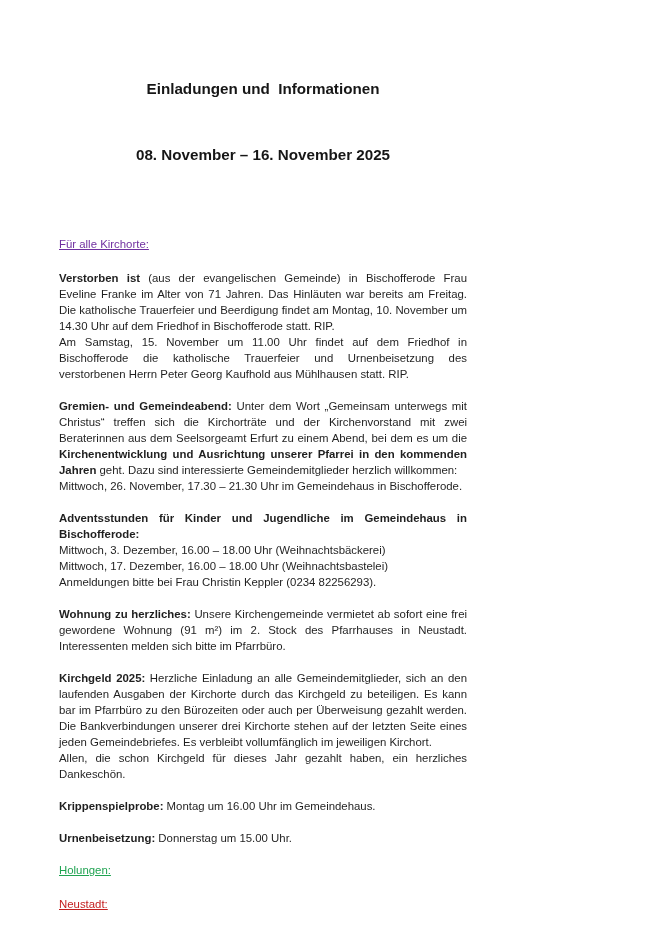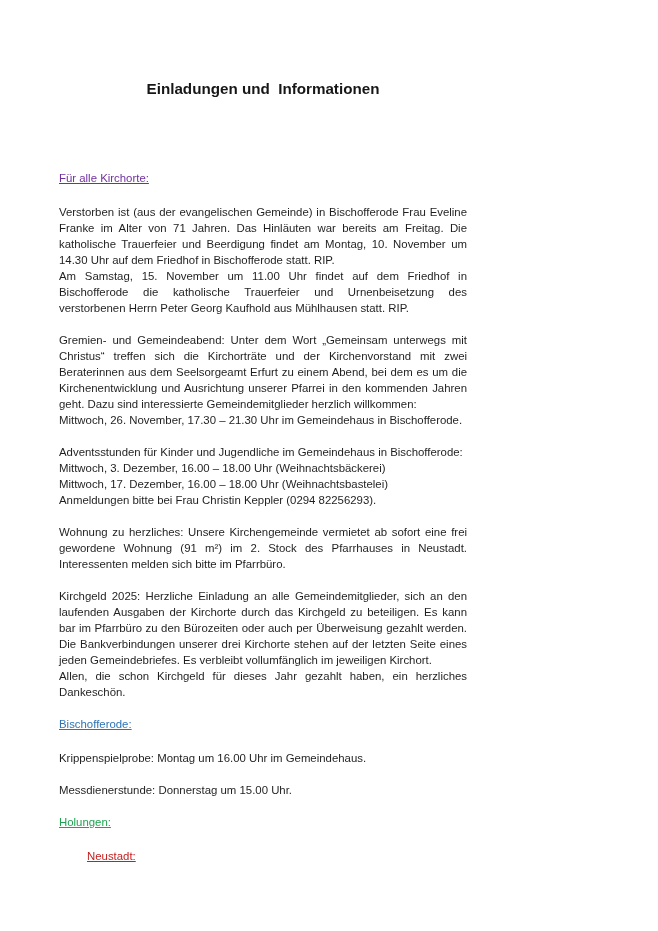--- a/index.html
+++ b/index.html
@@ -33,38 +33,38 @@
   }
   .section-heading {
     font-weight: normal;
     text-decoration: underline;
     margin: 14px 0 18px 0;
   }
   .para {
     margin: 0 0 16px 0;
     text-align: justify;
   }
-  .bold { font-weight: normal; }
+  .bold { font-weight: bold; }
 </style>
 </head>
 <body>
 
 <div class="page">
 
   <div class="title">
     <div>Einladungen und  Informationen</div>
+    <div>08. November – 16. November 2025</div>
   </div>
 
   <div>
       <div class="section-heading" style="color: rgb(112, 48, 160);">Für alle Kirchorte:</div>
       <p class="para"><span class="bold">Verstorben ist </span><span>(aus der evangelischen Gemeinde) in Bischofferode Frau Eveline Franke im Alter von 71 Jahren. Das Hinläuten war bereits am Freitag. Die katholische Trauerfeier und Beerdigung findet am Montag, 10. November um 14.30 Uhr auf dem Friedhof in Bischofferode statt. RIP.</span><br><span>Am Samstag, 15. November um 11.00 Uhr findet auf dem Friedhof in Bischofferode die katholische Trauerfeier und Urnenbeisetzung des verstorbenen Herrn Peter Georg Kaufhold aus Mühlhausen statt. RIP.</span></p>
       <p class="para"><span class="bold">Gremien- und Gemeindeabend:</span><span> Unter dem Wort „Gemeinsam unterwegs mit Christus“ treffen sich die Kirchorträte und der Kirchenvorstand mit zwei Beraterinnen aus dem Seelsorgeamt Erfurt zu einem Abend, bei dem es um die </span><span class="bold">Kirchenentwicklung und Ausrichtung unserer Pfarrei in den kommenden Jahren</span><span> geht. Dazu sind interessierte Gemeindemitglieder herzlich willkommen:</span><br><span>Mittwoch, 26. November, 17.30 – 21.30 Uhr im Gemeindehaus in Bischofferode.</span></p>
-      <p class="para"><span class="bold">Adventsstunden für Kinder und Jugendliche im Gemeindehaus in Bischofferode:</span><span></span><br><span>Mittwoch, 3. Dezember, 16.00 – 18.00 Uhr (Weihnachtsbäckerei)</span><br><span>Mittwoch, 17. Dezember, 16.00 – 18.00 Uhr (Weihnachtsbastelei)</span><br><span>Anmeldungen bitte bei Frau Christin Keppler (0294 82256293).</span></p>
+      <p class="para"><span class="bold">Adventsstunden für Kinder und Jugendliche im Gemeindehaus in Bischofferode:</span><span></span><br><span>Mittwoch, 3. Dezember, 16.00 – 18.00 Uhr (Weihnachtsbäckerei)</span><br><span>Mittwoch, 17. Dezember, 16.00 – 18.00 Uhr (Weihnachtsbastelei)</span><br><span>Anmeldungen bitte bei Frau Christin Keppler (0234 82256293).</span></p>
       <p class="para"><span class="bold">Wohnung zu herzliches:</span><span> Unsere Kirchengemeinde vermietet ab sofort eine frei gewordene Wohnung (91 m²) im 2. Stock des Pfarrhauses in Neustadt. Interessenten melden sich bitte im Pfarrbüro.</span></p>
       <p class="para"><span class="bold">Kirchgeld 2025:</span><span> Herzliche Einladung an alle Gemeindemitglieder, sich an den laufenden Ausgaben der Kirchorte durch das Kirchgeld zu beteiligen. Es kann bar im Pfarrbüro zu den Bürozeiten oder auch per Überweisung gezahlt werden. Die Bankverbindungen unserer drei Kirchorte stehen auf der letzten Seite eines jeden Gemeindebriefes. Es verbleibt vollumfänglich im jeweiligen Kirchort.</span><br><span>Allen, die schon Kirchgeld für dieses Jahr gezahlt haben, ein herzliches Dankeschön.</span></p>
-      <div class="section-heading" style="color: rgb(46, 116, 181);">Bischofferode:</div>
       <p class="para"><span class="bold">Krippenspielprobe:</span><span> Montag um 16.00 Uhr im Gemeindehaus.</span></p>
-      <p class="para"><span class="bold">Messdienerstunde:</span><span> Donnerstag um 15.00 Uhr.</span></p>
+      <p class="para"><span class="bold">Urnenbeisetzung:</span><span> Donnerstag um 15.00 Uhr.</span></p>
       <div class="section-heading" style="color: rgb(31, 163, 81);">Holungen:</div>
-      <div class="section-heading" style="color: rgb(196, 32, 32); margin-left: 28px;">Neustadt:</div>
+      <div class="section-heading" style="color: rgb(196, 32, 32);">Neustadt:</div>
     </div>
 
 </div>
 
 </body></html>

